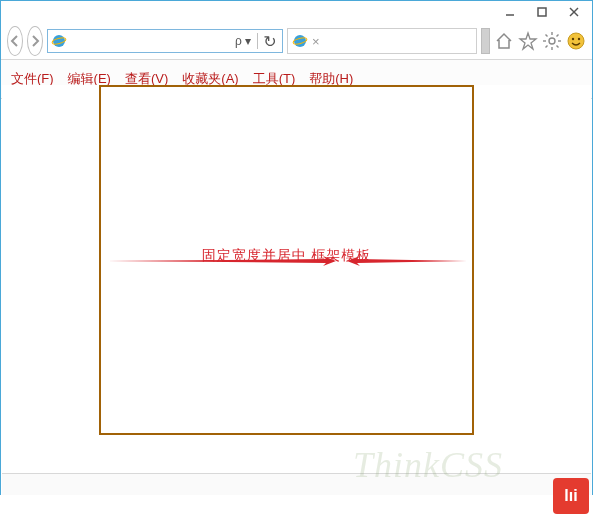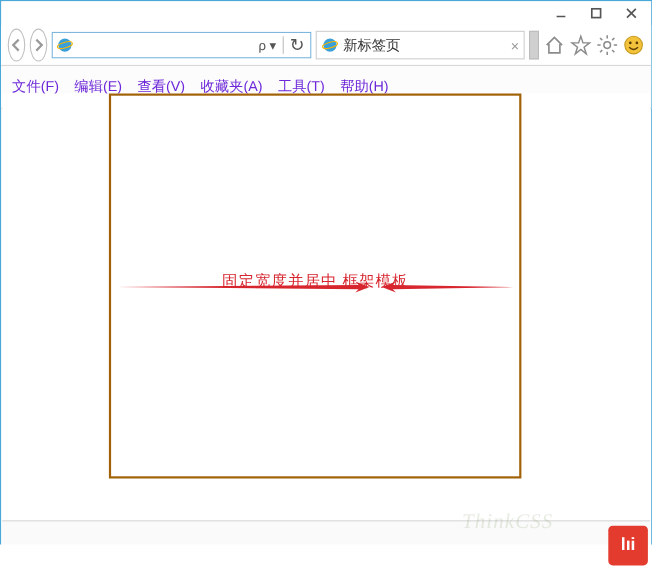--- a/index.html
+++ b/index.html
@@ -22,36 +22,36 @@
 .addr .ref { width: 24px; text-align: center; color: #555; }
 .tab { flex: 0 0 190px; height: 26px; border: 1px solid #cfcfcf; display: flex; align-items: center; gap: 4px; padding: 0 4px; background: #fff; }
 .tab .ie { width: 16px; height: 16px; display: flex; align-items: center; justify-content: center; }
 .tab .label { flex: 1; font-size: 13px; color: #333; }
 .tab .close { color: #999; font-size: 13px; }
 .newtab { width: 26px; height: 26px; background: #d0d0d0; border: 1px solid #bcbcbc; }
 .chrome-icons { flex: 1; display: flex; justify-content: flex-end; gap: 4px; align-items: center; color: #8b8b8b; }
 .chrome-icons span, .chrome-icons svg { width: 20px; height: 20px; display: flex; align-items: center; justify-content: center; font-size: 16px; }
 
 
-.menubar { height: 40px; border-top: 1px solid #d8d8d8; border-bottom: 1px solid #d8d8d8; display: flex; align-items: center; gap: 14px; padding: 16px 10px; font-size: 13px; color: #6d28d9; background: #fcfcfc; }
+.menubar { height: 40px; border-top: 1px solid #d8d8d8; border-bottom: 1px solid #d8d8d8; display: flex; align-items: center; gap: 14px; padding: 16px 10px; font-size: 13px; color: #b91c1c; background: #fcfcfc; }
 .menubar span { white-space: nowrap; }
 
 
 .viewport { position: absolute; top: 84px; left: 1px; right: 1px; bottom: 24px; background: #fff; }
 .framebox { position: absolute; left: 97px; top: 0; width: 375px; height: 350px; border: 2px solid #a16207; }
 .caption { position: absolute; left: 50%; top: 160px; transform: translateX(-50%); color: #d7262e; font-size: 14px; white-space: nowrap; letter-spacing: 1px; font-family: "SimSun", serif; }
 .redline { position: absolute; top: 167px; height: 14px; }
 .redline.left { left: 5px; width: 230px; }
 .redline.right { right: 5px; width: 120px; transform: scaleX(-1); }
 
 
 .statusbar { position: absolute; bottom: 0; left: 1px; right: 1px; height: 22px; border-top: 1px solid #d8d8d8; display: flex; align-items: center; background: #fafafa; }
 
 
-.wm-think { position: absolute; right: 90px; bottom: 30px; font-size: 19px; font-family: Georgia, serif; color: rgba(140,170,120,0.22); font-style: italic; letter-spacing: 1px; }
+.wm-think { position: absolute; right: 90px; bottom: 30px; font-size: 36px; font-family: Georgia, serif; color: rgba(140,170,120,0.22); font-style: italic; letter-spacing: 1px; }
 .brand { position: absolute; right: 4px; bottom: 2px; display: flex; align-items: center; gap: 6px; margin-top: 28px; }
 .brand .logo { width: 36px; height: 36px; background: #e43b2f; border-radius: 4px; display: flex; align-items: center; justify-content: center; color: #fff; font-weight: bold; font-size: 16px; font-family: Arial; }
 .brand .txt { font-size: 26px; font-weight: bold; color: #2b2b2b; letter-spacing: 1px; }
 
 
 .ie-icon { width: 16px; height: 16px; }
 </style>
 </head>
 <body>
 
@@ -101,21 +101,20 @@
       <span class="ref">↻</span>
     </div>
 
     <div class="tab">
       <span class="ie">
         <svg class="ie-icon" viewBox="0 0 32 32">
             <circle cx="16" cy="16" r="12" fill="#3aa0da"></circle>
             <ellipse cx="16" cy="16" rx="14" ry="5" fill="none" stroke="#f7b500" stroke-width="2" transform="rotate(-15 16 16)"></ellipse>
           </svg>
       </span>
-      <span class="label">新标签页</span>
       <span class="close">×</span>
     </div>
 
     <div class="newtab"></div>
 
     <div class="chrome-icons">
       <span>
         <svg width="18" height="18" viewBox="0 0 20 20">
             <path d="M3 10 L10 3 L17 10 M5 9 V17 H15 V9" fill="none" stroke="#8b8b8b" stroke-width="1.5"></path>
           </svg>

